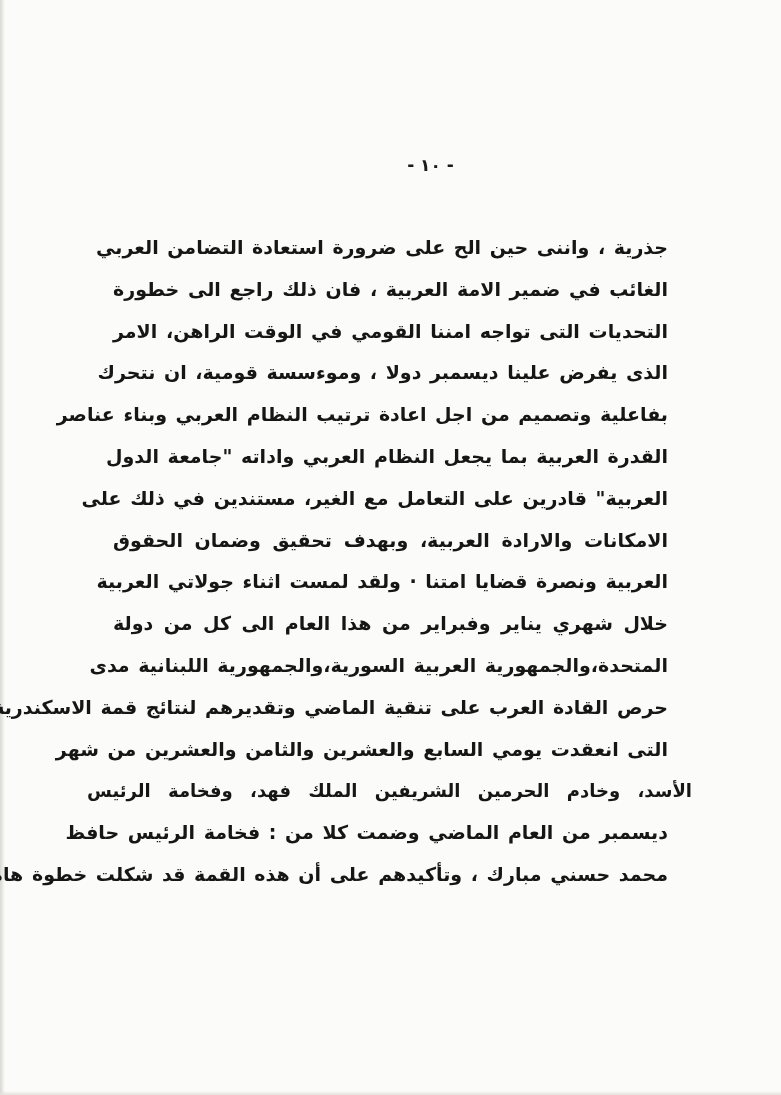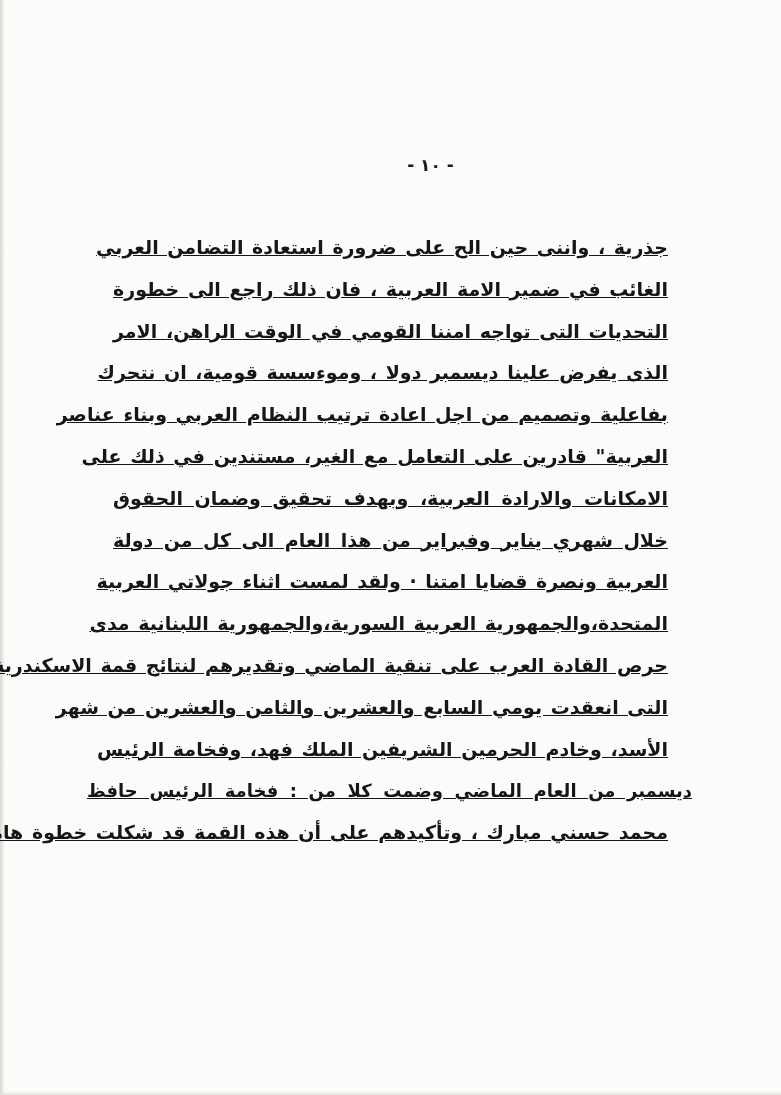--- a/index.html
+++ b/index.html
@@ -51,21 +51,20 @@
   .line {
     font-size: 19px;
     font-weight: bold;
     line-height: 41.8px;
     height: 41.8px;
     white-space: nowrap;
     text-align: justify;
     text-align-last: justify;
     word-spacing: 2px;
     overflow: visible;
-    text-decoration: underline;
   }
   
   .line:nth-child(14),
   .line:nth-child(18) {
     margin-left: -26px;
     margin-right: -24px;
     font-size: 18px;
   }
 </style>
 </head>
@@ -75,23 +74,24 @@
 <div class="edge-bottom"></div>
 
 <div class="page-number">- ١٠ -</div>
 
 <div class="text-block" id="text-block">
     <div class="line">جذرية ، واننى حين الح على ضرورة استعادة التضامن العربي</div>
     <div class="line">الغائب في ضمير الامة العربية ، فان ذلك راجع الى خطورة</div>
     <div class="line">التحديات التى تواجه امننا القومي في الوقت الراهن، الامر</div>
     <div class="line">الذى يفرض علينا ديسمبر دولا ، وموءسسة قومية، ان نتحرك</div>
     <div class="line">بفاعلية وتصميم من اجل اعادة ترتيب النظام العربي وبناء عناصر</div>
+    <div class="line">القدرة العربية بما يجعل النظام العربي واداته "جامعة الدول</div>
     <div class="line">العربية" قادرين على التعامل مع الغير، مستندين في ذلك على</div>
     <div class="line">الامكانات والارادة العربية، وبهدف تحقيق وضمان الحقوق</div>
+    <div class="line">العربية ونصرة قضايا امتنا · ولقد لمست اثناء جولاتي العربية</div>
     <div class="line">خلال شهري يناير وفبراير من هذا العام الى كل من دولة</div>
-    <div class="line">العربية ونصرة قضايا امتنا · ولقد لمست اثناء جولاتي العربية</div>
     <div class="line">المتحدة،والجمهورية العربية السورية،والجمهورية اللبنانية مدى</div>
     <div class="line">حرص القادة العرب على تنقية الماضي وتقديرهم لنتائج قمة الاسكندرية</div>
     <div class="line">التى انعقدت يومي السابع والعشرين والثامن والعشرين من شهر</div>
     <div class="line">الأسد، وخادم الحرمين الشريفين الملك فهد، وفخامة الرئيس</div>
     <div class="line">ديسمبر من العام الماضي وضمت كلا من : فخامة الرئيس حافظ</div>
     <div class="line">محمد حسني مبارك ، وتأكيدهم على أن هذه القمة قد شكلت خطوة هامة</div>
   </div>
 
 </body></html>

